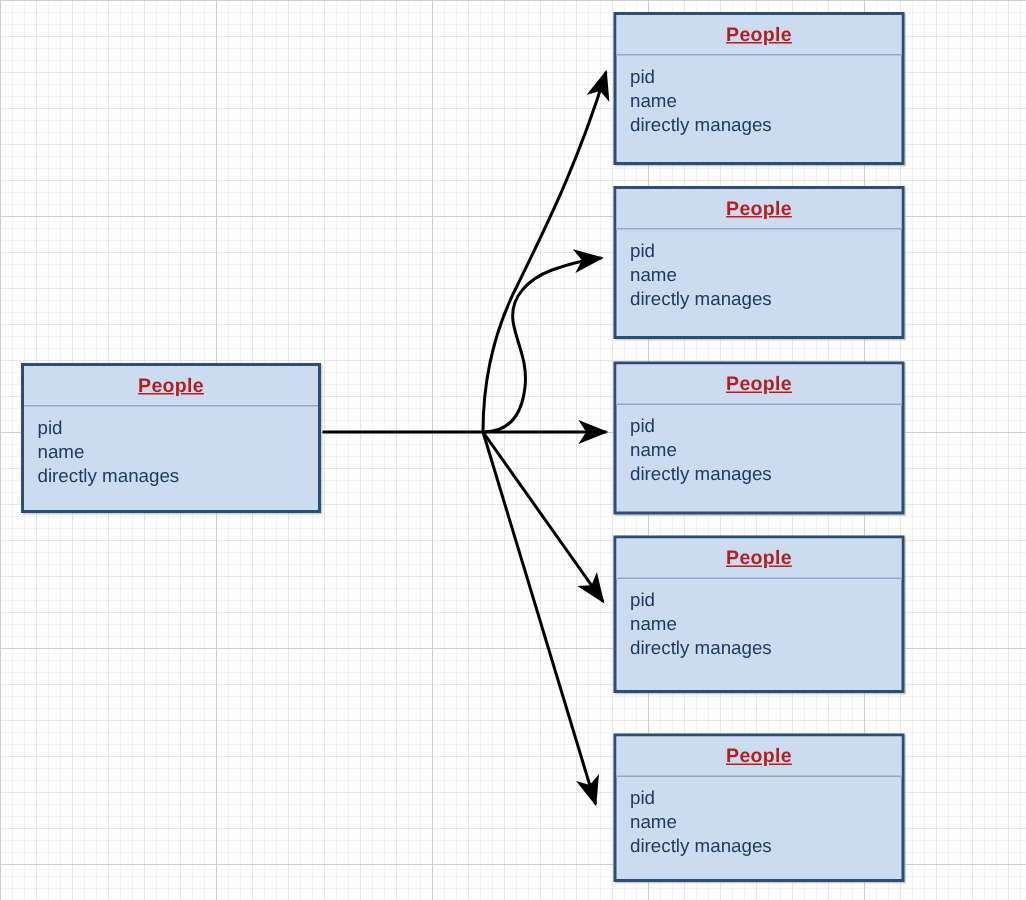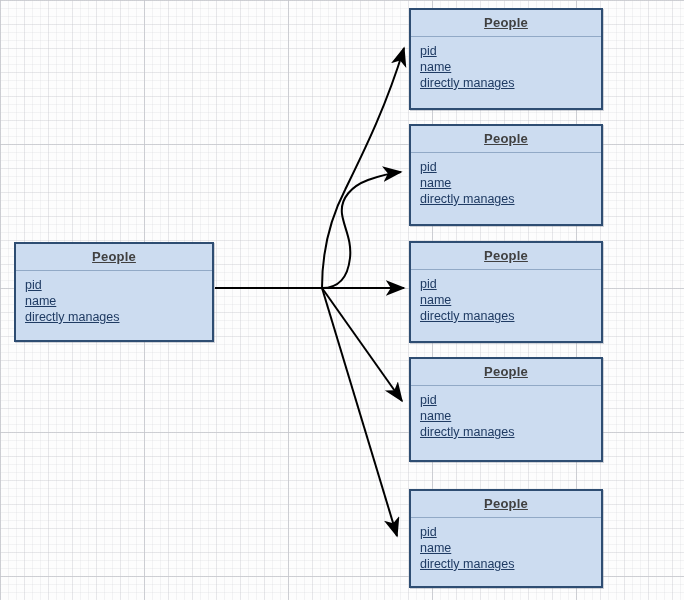--- a/index.html
+++ b/index.html
@@ -42,33 +42,32 @@
     background: #ccdcf0;
     box-shadow: 1px 1px 0 rgba(120,130,145,0.35);
   }
   .entity-header {
     box-sizing: border-box;
     height: 27px;
     line-height: 25px;
     text-align: center;
     border-bottom: 1px solid #91a9c6;
     background: #ccdcf0;
-    color: #404040;
+    color: #b91c1c;
     font-size: 13px;
     font-weight: bold;
     text-decoration: underline;
     letter-spacing: 0.2px;
   }
   .entity-body {
     box-sizing: border-box;
     padding: 6px 0 4px 9px;
     color: #1f3b63;
     font-size: 12.5px;
     line-height: 16px;
-    text-decoration: underline;
   }
   .attr {
     white-space: nowrap;
   }
   #connectors {
     position: absolute;
     left: 0;
     top: 0;
     width: 684px;
     height: 600px;

